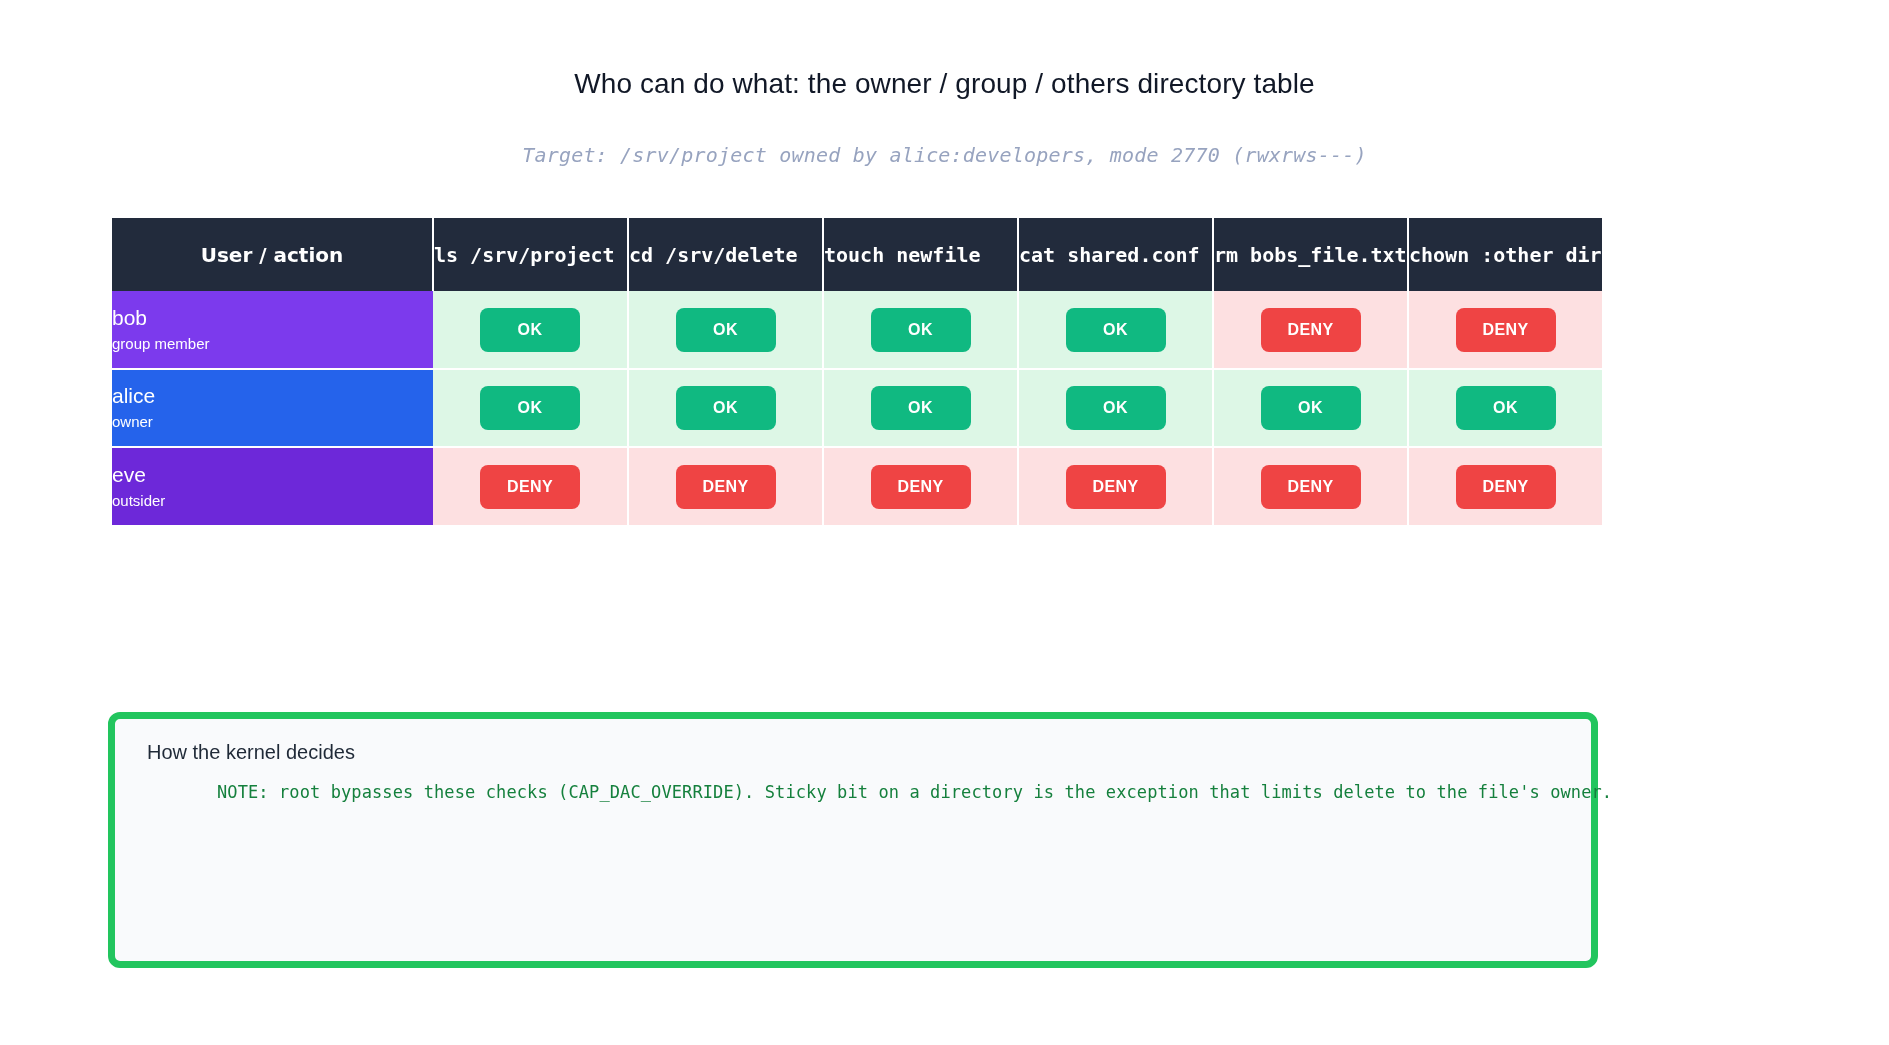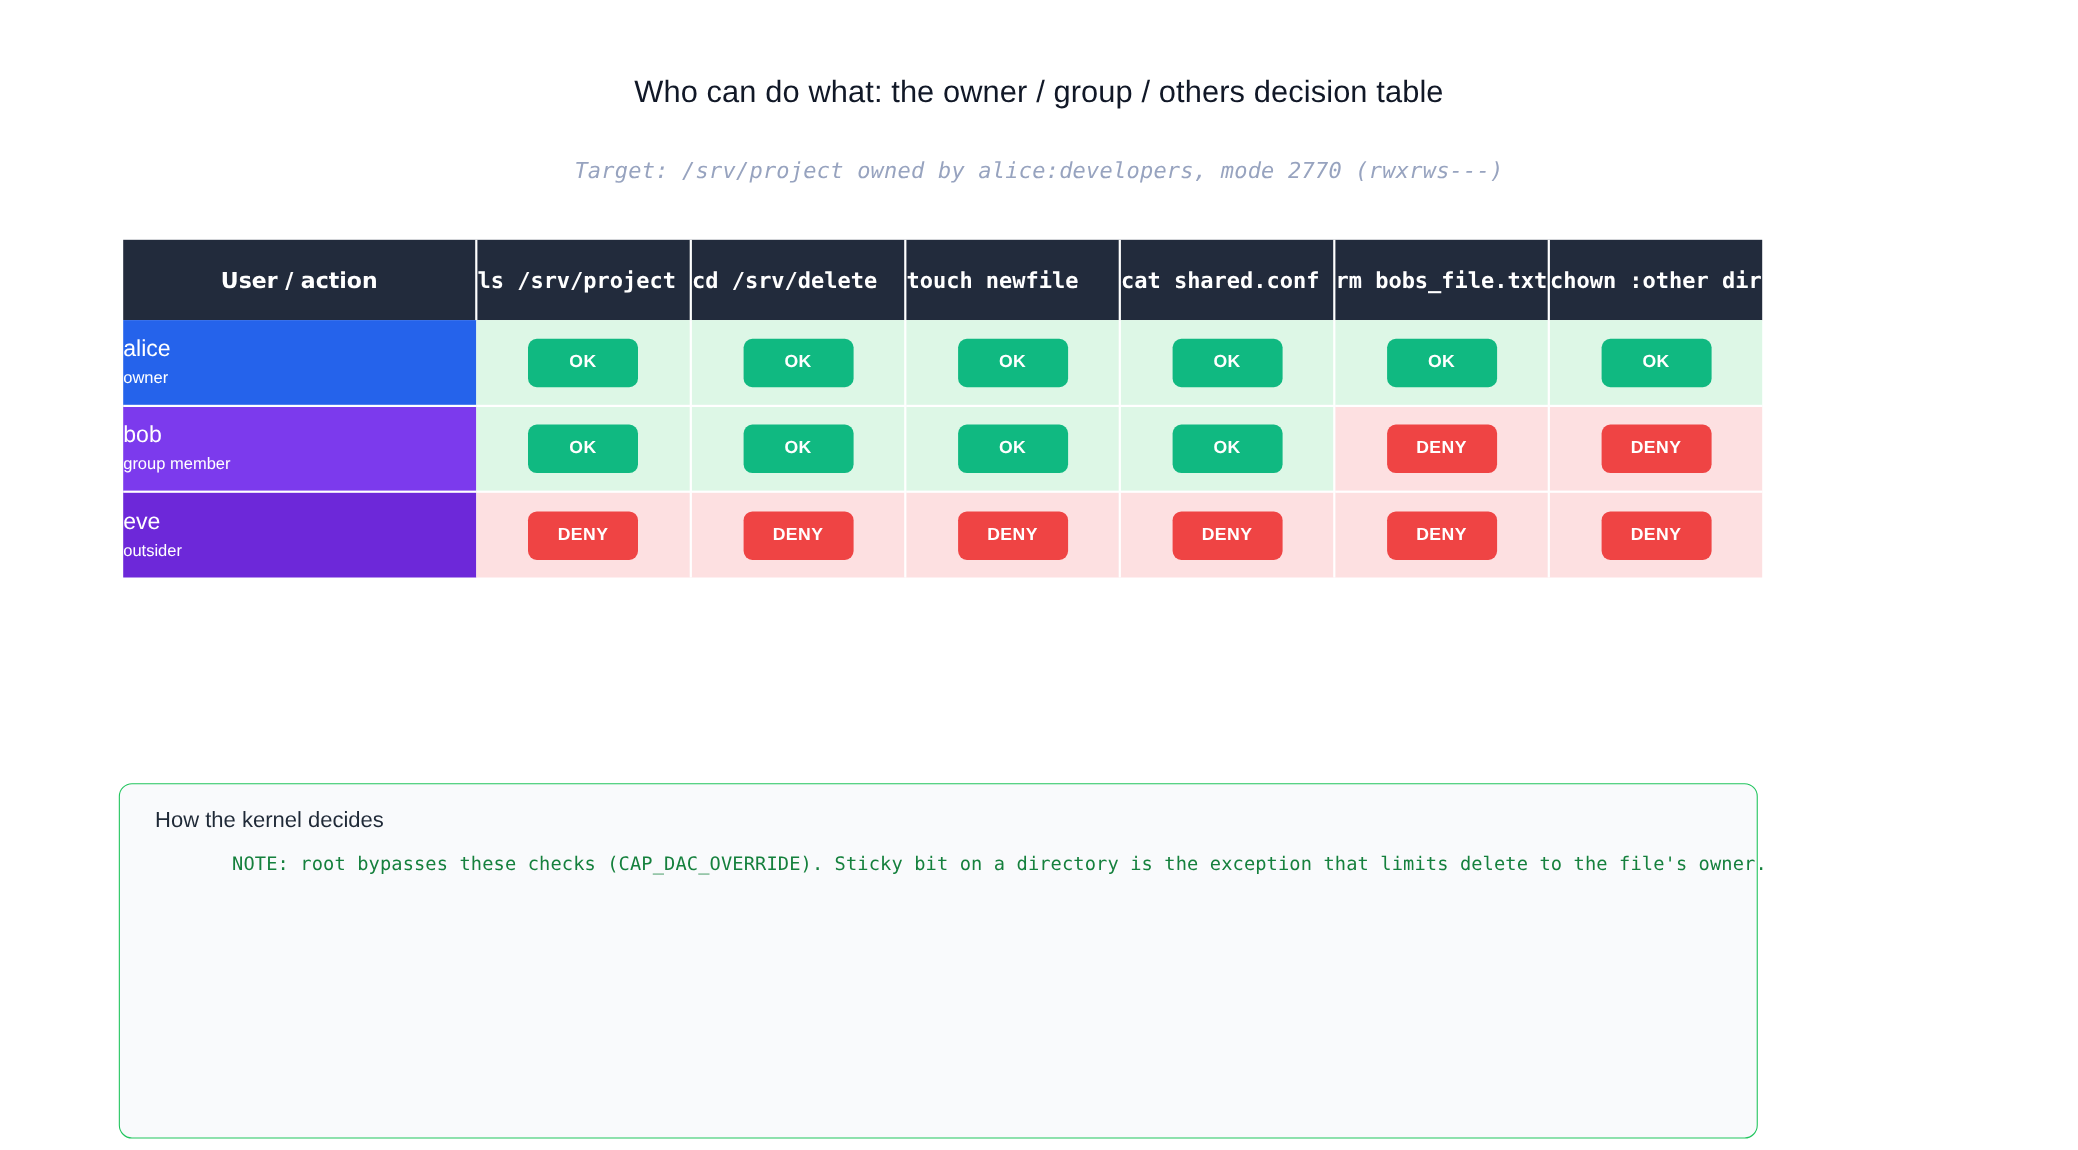--- a/index.html
+++ b/index.html
@@ -126,24 +126,24 @@
   }
   .badge.ok   { background: #10b981; }
   .badge.deny { background: #ef4444; }
 
   
   .panel {
     position: absolute;
     left: 108px;
     top: 712px;
     width: 1490px;
-    height: 323px;
+    height: 256px;
     box-sizing: border-box;
     background: #f9fafc;
-    border: 1px solid #22c55e;
+    border: 7px solid #22c55e;
     border-radius: 12px;
     padding: 22px 30px 0 30px;
   }
   .panel-title {
     font-size: 20px;
     color: #1f2937;
     margin: 0 0 10px 2px;
   }
   ol.steps {
     margin: 0;
@@ -164,39 +164,64 @@
     font-size: 17px;
     color: #15803d;
     white-space: nowrap;
     margin: 18px 0 0 72px;
     letter-spacing: 0.1px;
   }
 </style>
 </head>
 <body style="background: rgb(255, 255, 255);">
 
-<h1 class="title">Who can do what: the owner / group / others decision table</h1>
+<h1 class="title">Who can do what: the owner / group / others directory table</h1>
 <div class="subtitle">Target: /srv/project owned by alice:developers, mode 2770 (rwxrws---)</div>
 
 <div class="table-wrap">
   <table class="decision">
     <thead>
       <tr>
         <th class="col-user">User / action</th>
         <th class="col-action">ls /srv/project</th>
         <th class="col-action">cd /srv/delete</th>
         <th class="col-action">touch newfile</th>
         <th class="col-action">cat shared.conf</th>
         <th class="col-action">rm bobs_file.txt</th>
         <th class="col-action">chown :other dir</th>
       </tr>
     </thead>
     <tbody>
 
       <tr>
+        <td class="user-cell" style="background: rgb(124, 58, 237);">
+          <span class="u-name">bob</span>
+          <span class="u-role">group member</span>
+        </td>
+        <td class="verdict ok">
+          <span class="badge ok">OK</span>
+        </td>
+        <td class="verdict ok">
+          <span class="badge ok">OK</span>
+        </td>
+        <td class="verdict ok">
+          <span class="badge ok">OK</span>
+        </td>
+        <td class="verdict ok">
+          <span class="badge ok">OK</span>
+        </td>
+        <td class="verdict deny">
+          <span class="badge deny">DENY</span>
+        </td>
+        <td class="verdict deny">
+          <span class="badge deny">DENY</span>
+        </td>
+      </tr>
+
+      <tr>
         <td class="user-cell" style="background: rgb(37, 99, 235);">
           <span class="u-name">alice</span>
           <span class="u-role">owner</span>
         </td>
         <td class="verdict ok">
           <span class="badge ok">OK</span>
         </td>
         <td class="verdict ok">
           <span class="badge ok">OK</span>
         </td>
@@ -204,45 +229,20 @@
           <span class="badge ok">OK</span>
         </td>
         <td class="verdict ok">
           <span class="badge ok">OK</span>
         </td>
         <td class="verdict ok">
           <span class="badge ok">OK</span>
         </td>
         <td class="verdict ok">
           <span class="badge ok">OK</span>
-        </td>
-      </tr>
-
-      <tr>
-        <td class="user-cell" style="background: rgb(124, 58, 237);">
-          <span class="u-name">bob</span>
-          <span class="u-role">group member</span>
-        </td>
-        <td class="verdict ok">
-          <span class="badge ok">OK</span>
-        </td>
-        <td class="verdict ok">
-          <span class="badge ok">OK</span>
-        </td>
-        <td class="verdict ok">
-          <span class="badge ok">OK</span>
-        </td>
-        <td class="verdict ok">
-          <span class="badge ok">OK</span>
-        </td>
-        <td class="verdict deny">
-          <span class="badge deny">DENY</span>
-        </td>
-        <td class="verdict deny">
-          <span class="badge deny">DENY</span>
         </td>
       </tr>
 
       <tr>
         <td class="user-cell" style="background: #6d28d9;">
           <span class="u-name">eve</span>
           <span class="u-role">outsider</span>
         </td>
         <td class="verdict deny">
           <span class="badge deny">DENY</span>

